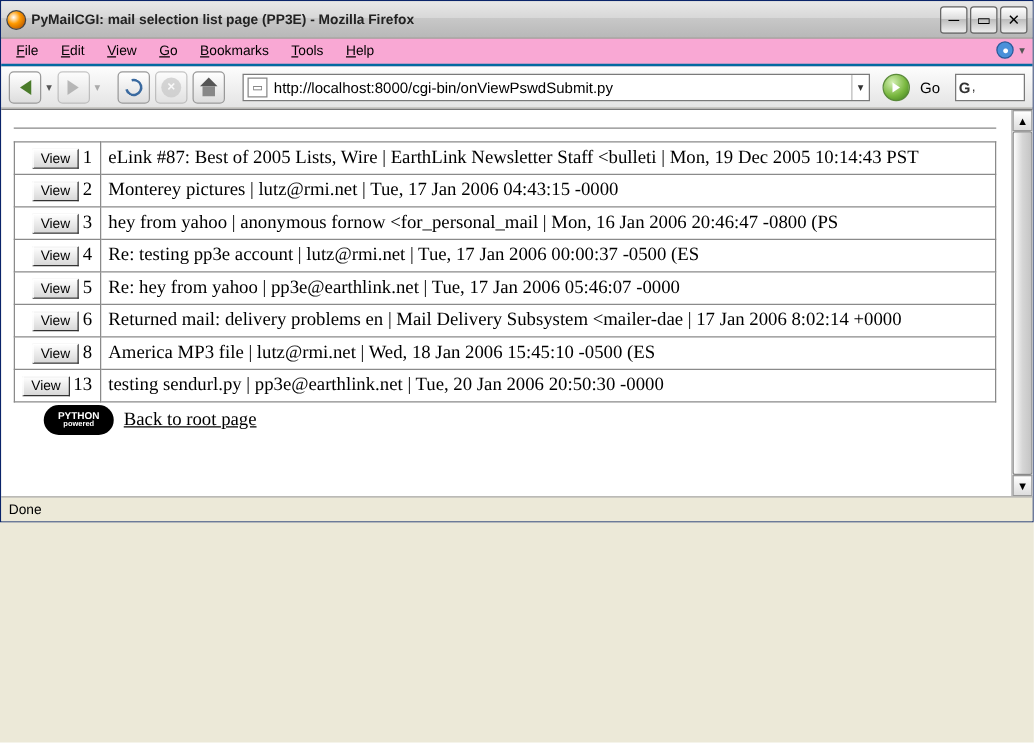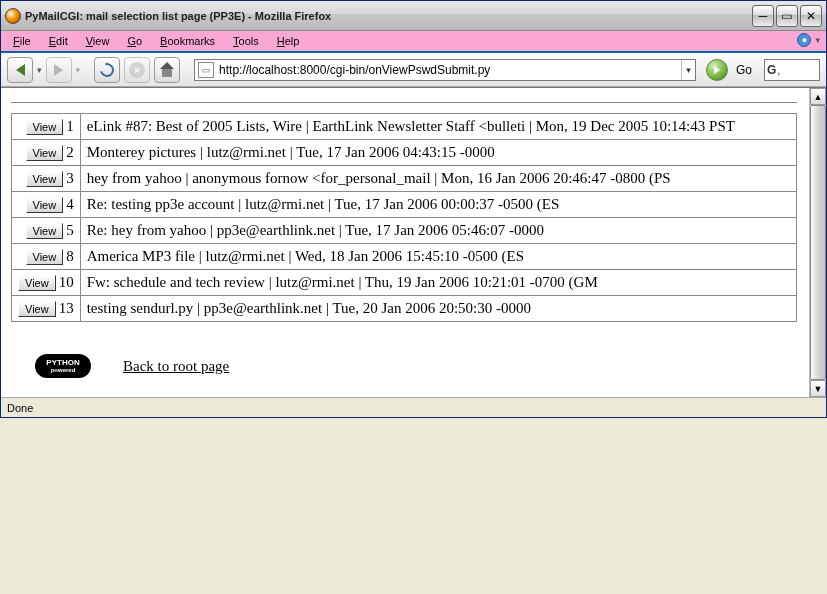--- a/index.html
+++ b/index.html
@@ -183,21 +183,21 @@
   td.view-cell .btn {
     display:inline-block;
     border:1px solid #333; border-top-color:#fff; border-left-color:#fff;
     background:linear-gradient(to bottom,#fdfdfd,#d8d8d8);
     padding:1px 6px;
     font-family: Tahoma, Arial, sans-serif;
     font-size:11px;
     margin-right:3px;
   }
   td.subj-cell { font-family:"Times New Roman",serif; }
-  .footer-row { display:flex; align-items:center; gap:32px; margin-top:32px;padding-left:24px; }
+  .footer-row { display:flex; align-items:center; gap:8px; margin-top:2px;padding-left:24px; }
   .python-badge {
     width:56px; height:24px;
     background:#000; color:#fff;
     border-radius:12px;
     display:flex; flex-direction:column; align-items:center; justify-content:center;
     font-family: Arial; font-weight:bold;
     line-height:1;
   }
   .python-badge .l1{font-size:8px;}
   .python-badge .l2{font-size:6px;}
@@ -296,26 +296,26 @@
             </tr>
             <tr>
               <td class="view-cell"><span class="btn">View</span><span>4</span></td>
               <td class="subj-cell">Re: testing pp3e account | lutz@rmi.net | Tue, 17 Jan 2006 00:00:37 -0500 (ES</td>
             </tr>
             <tr>
               <td class="view-cell"><span class="btn">View</span><span>5</span></td>
               <td class="subj-cell">Re: hey from yahoo | pp3e@earthlink.net | Tue, 17 Jan 2006 05:46:07 -0000</td>
             </tr>
             <tr>
+              <td class="view-cell"><span class="btn">View</span><span>6</span></td>
+              <td class="subj-cell">Returned mail: delivery problems en | Mail Delivery Subsystem &lt;mailer-dae | 17 Jan 2006 8:02:14 +0000</td>
+            </tr>
+            <tr>
               <td class="view-cell"><span class="btn">View</span><span>8</span></td>
               <td class="subj-cell">America MP3 file | lutz@rmi.net | Wed, 18 Jan 2006 15:45:10 -0500 (ES</td>
-            </tr>
-            <tr>
-              <td class="view-cell"><span class="btn">View</span><span>10</span></td>
-              <td class="subj-cell">Fw: schedule and tech review | lutz@rmi.net | Thu, 19 Jan 2006 10:21:01 -0700 (GM</td>
             </tr>
             <tr>
               <td class="view-cell"><span class="btn">View</span><span>13</span></td>
               <td class="subj-cell">testing sendurl.py | pp3e@earthlink.net | Tue, 20 Jan 2006 20:50:30 -0000</td>
             </tr>
           </tbody>
       </table>
 
       <div class="footer-row">
         <div class="python-badge">

